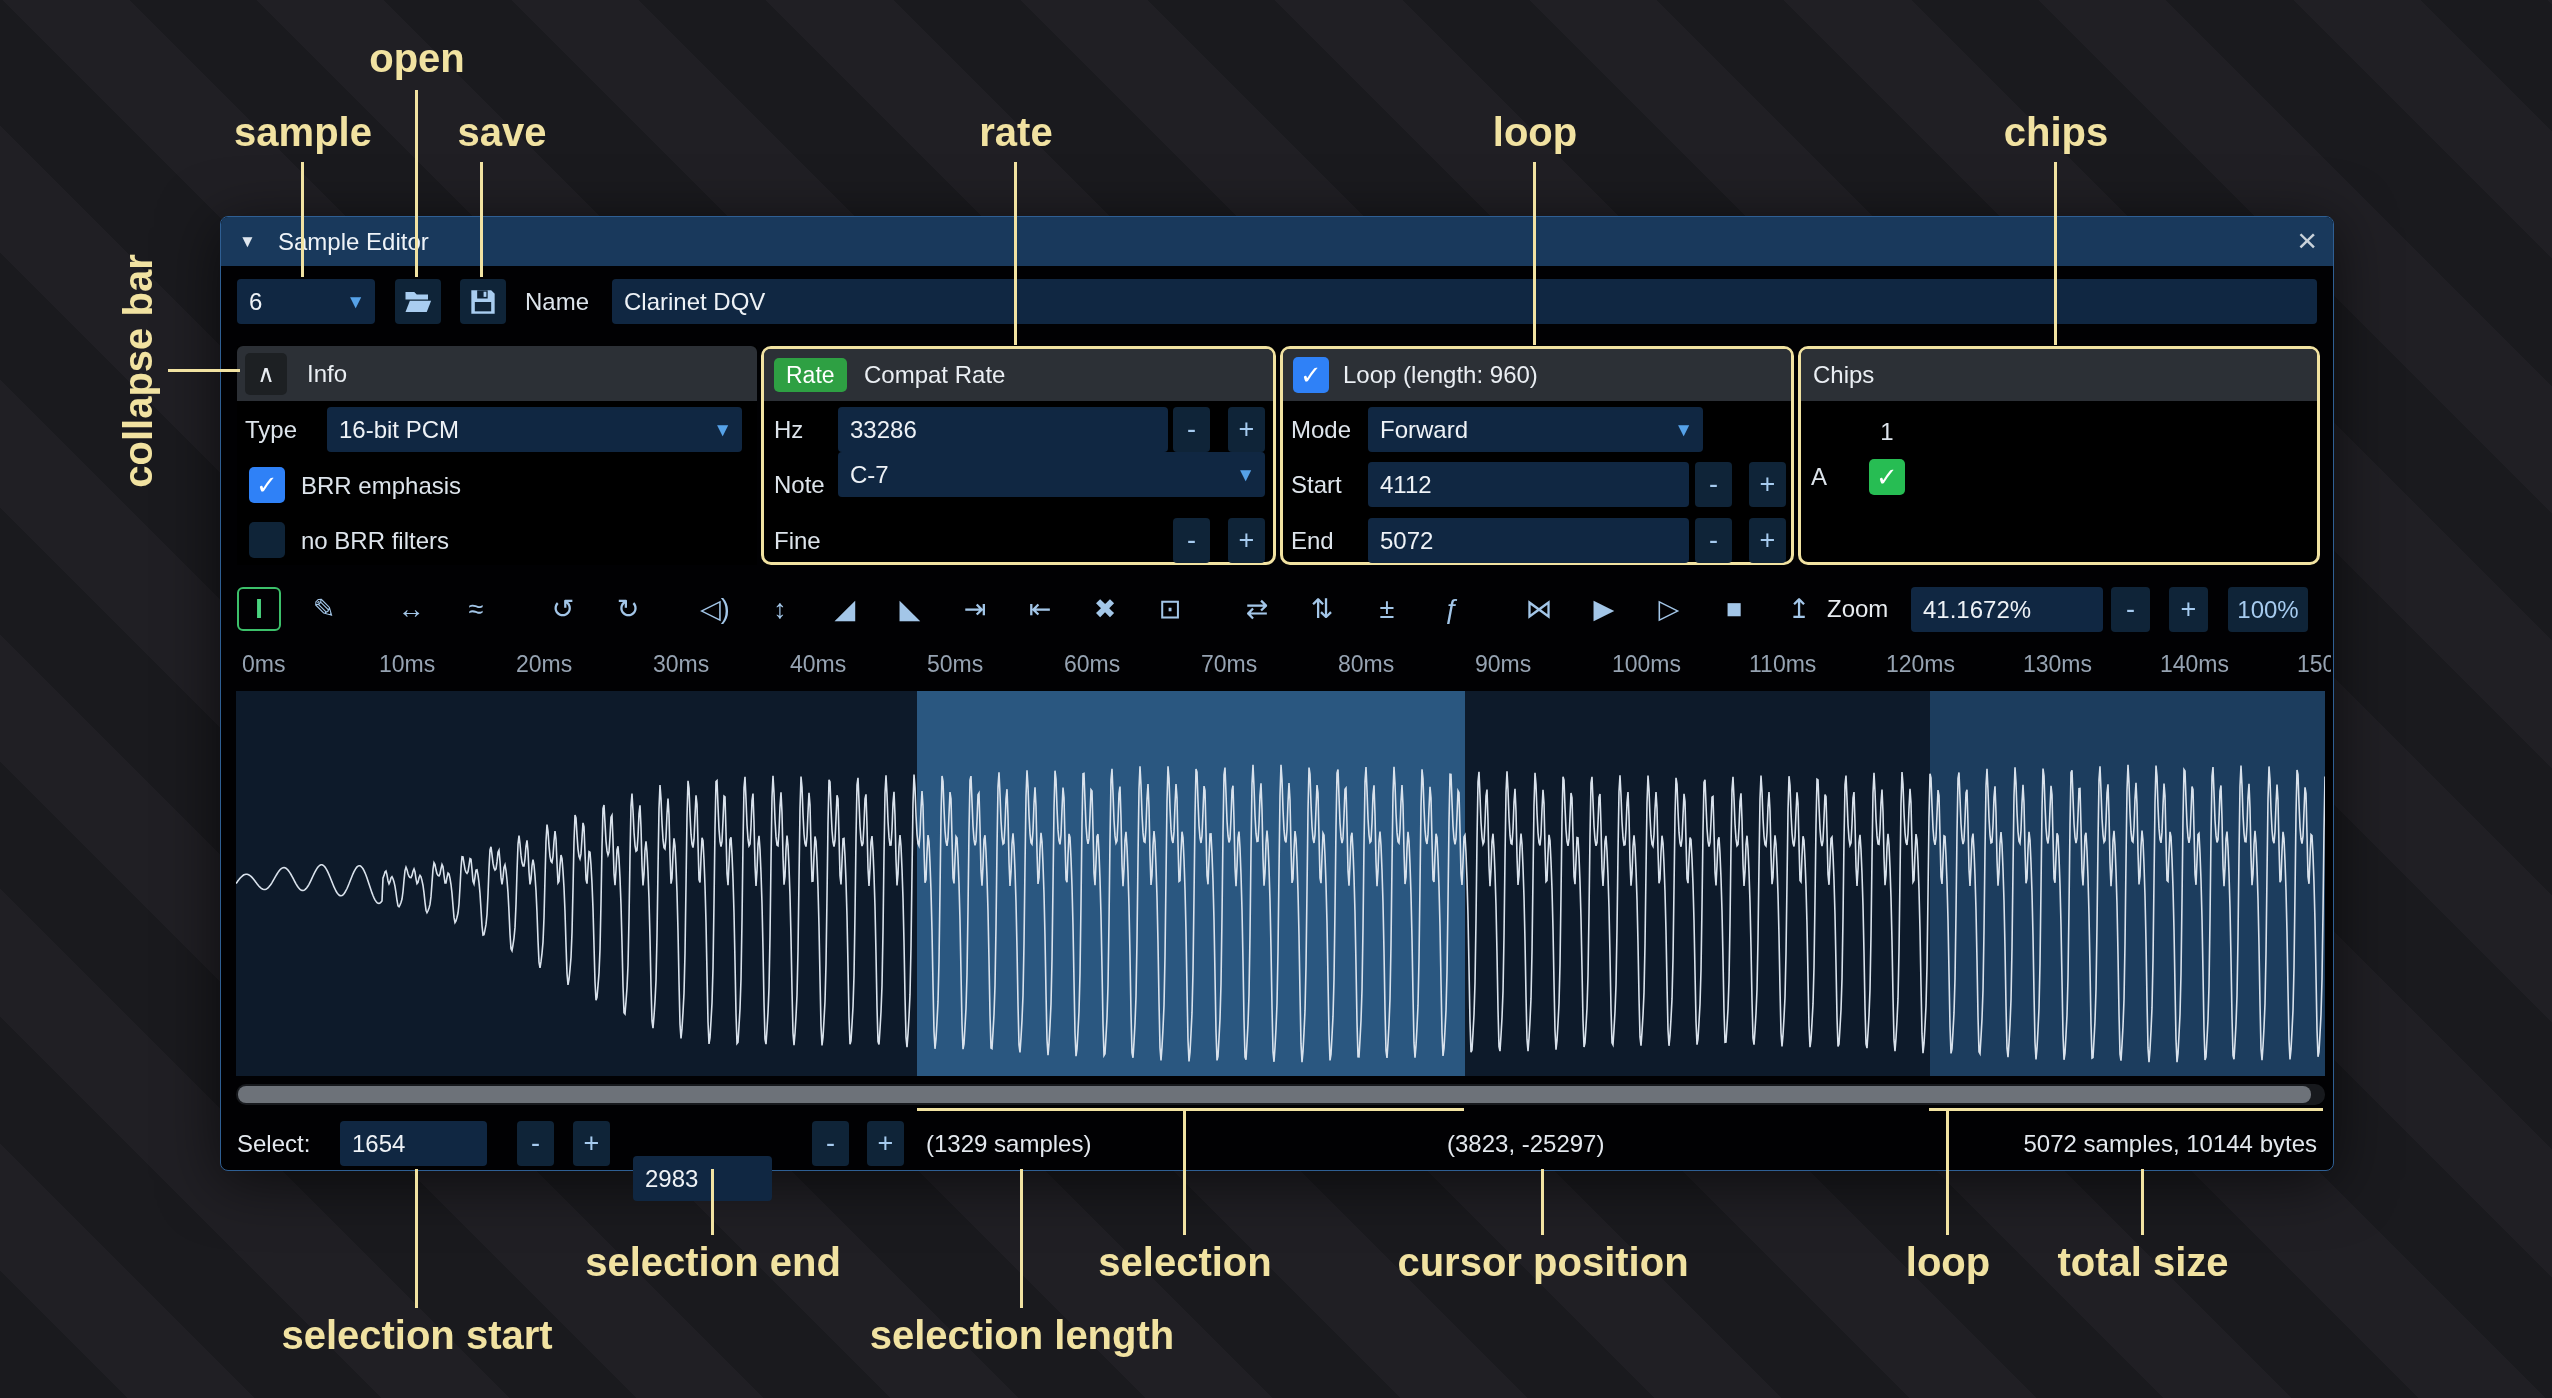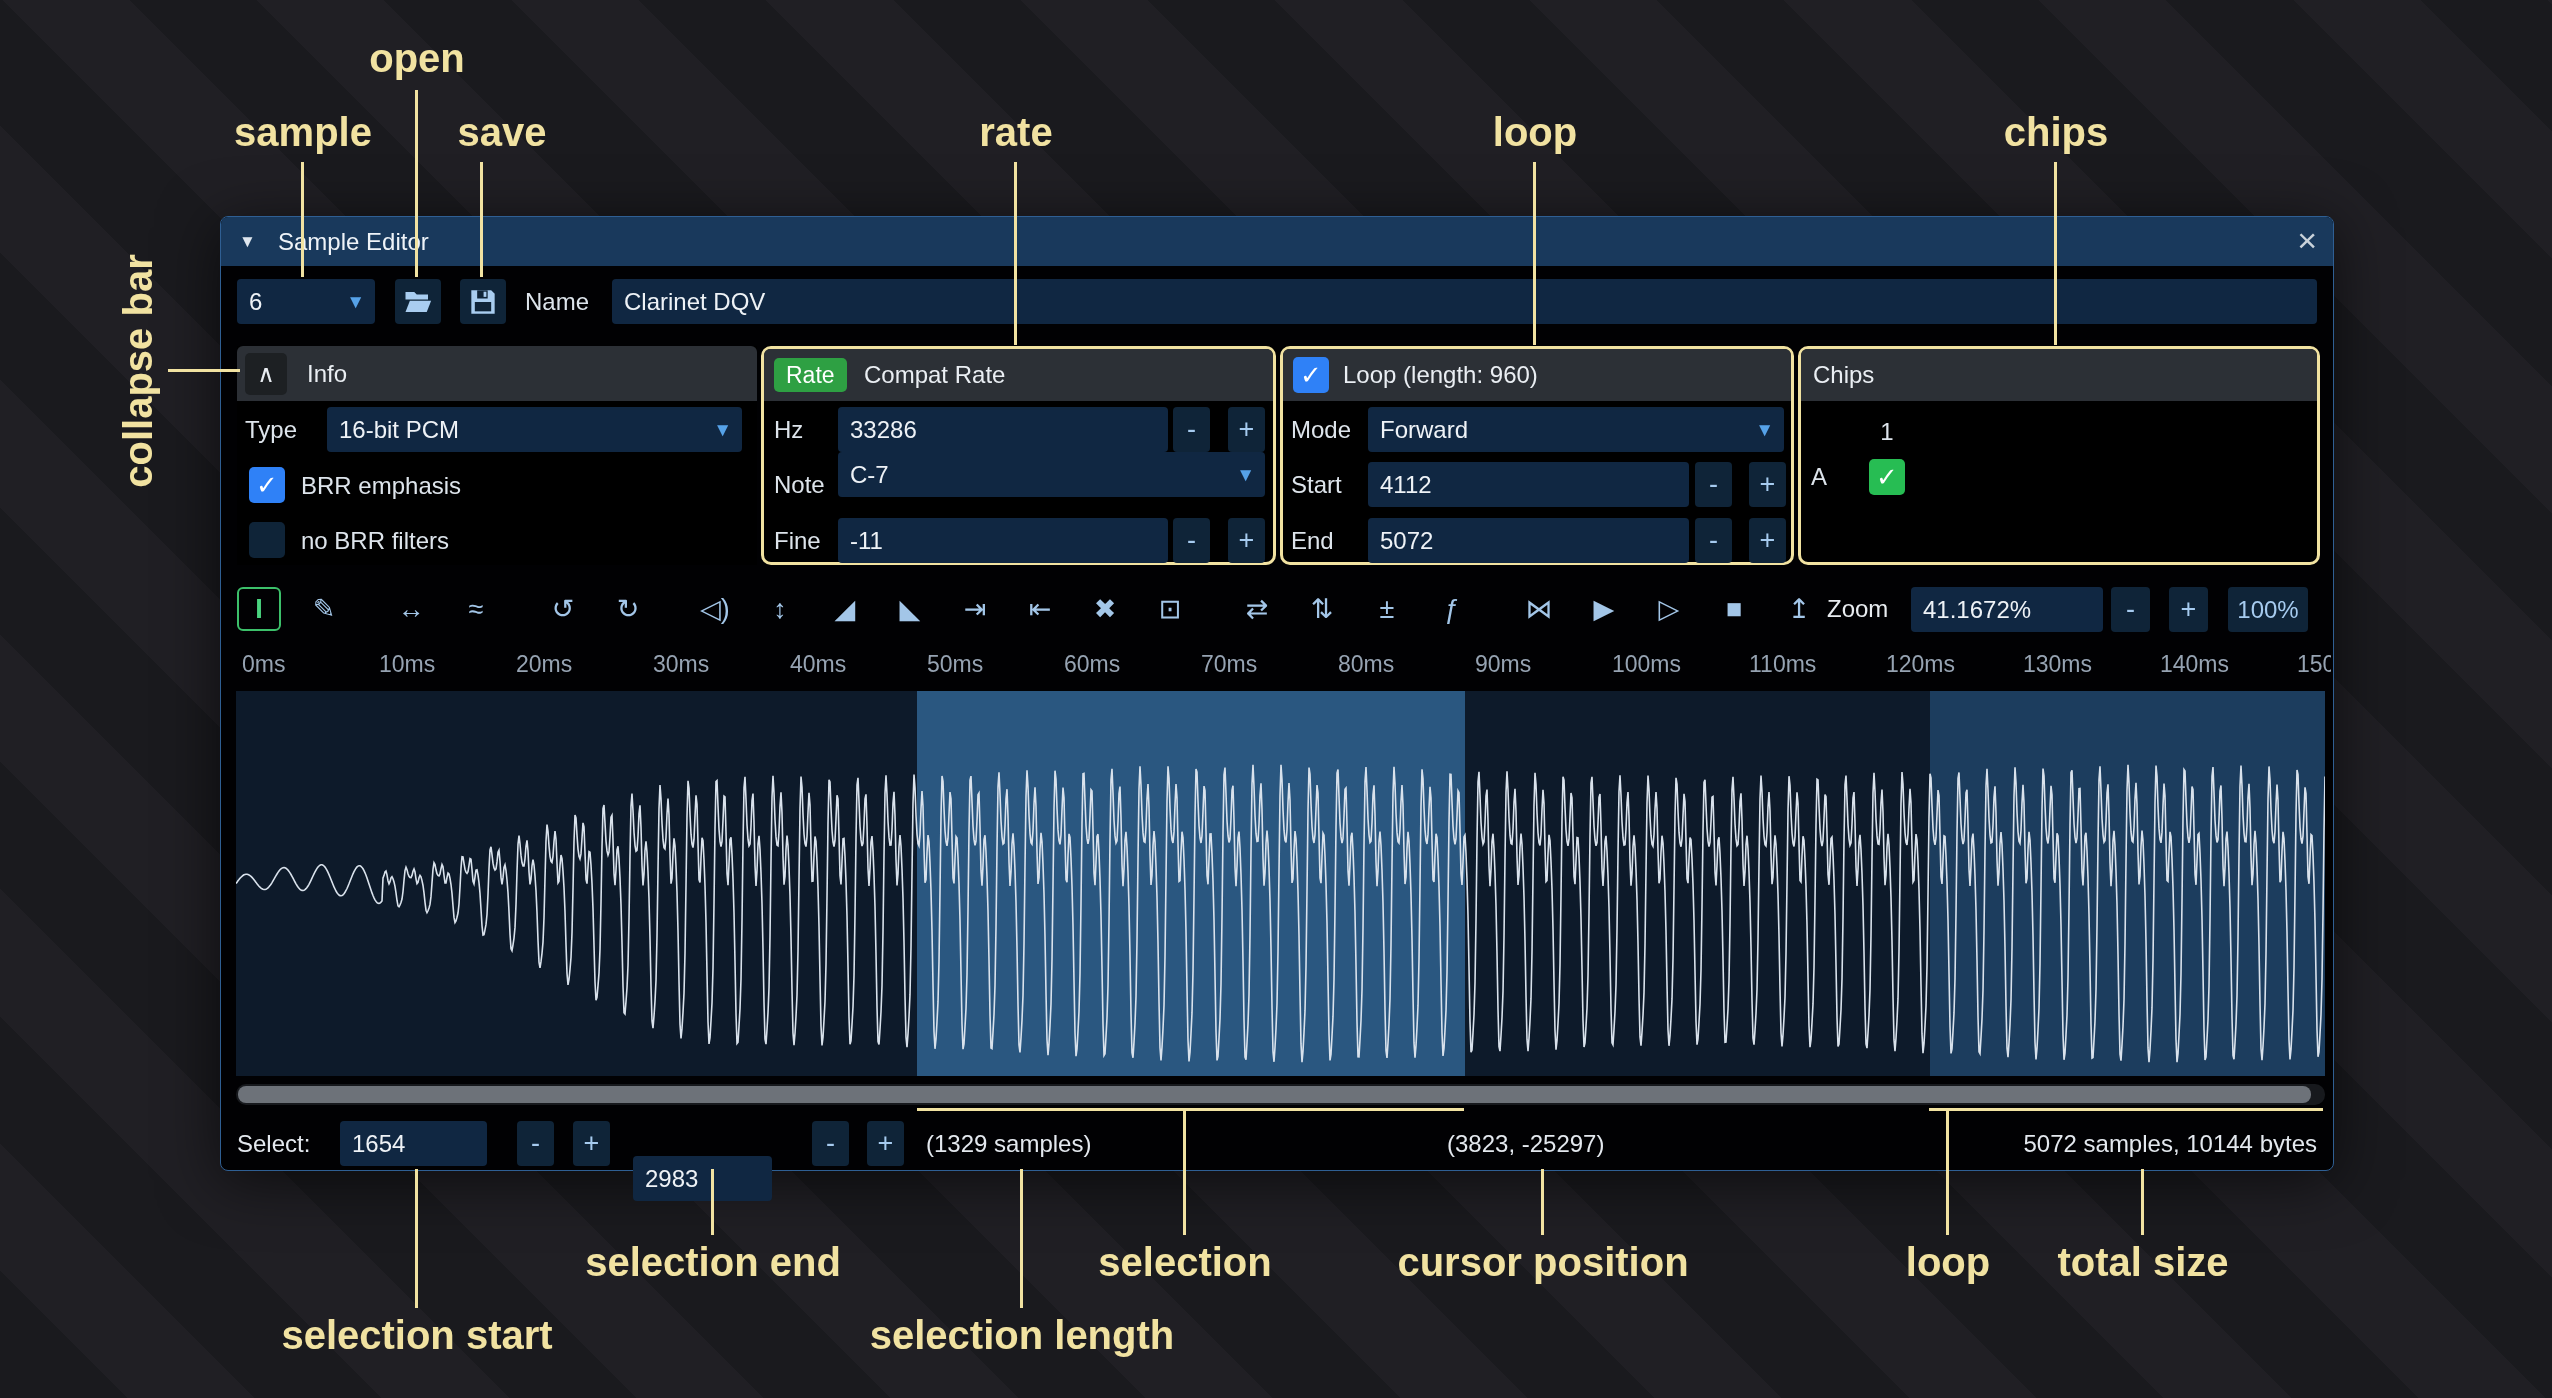--- a/index.html
+++ b/index.html
@@ -176,32 +176,31 @@
       <div class="lbl" style="left:10px;top:58px">Hz</div>
       <div class="field" style="left:74px;top:58px;width:330px">33286</div>
       <div class="sbtn" style="left:409px;top:58px">-</div>
       <div class="sbtn" style="left:464px;top:58px">+</div>
       <div class="lbl" style="left:10px;top:113px">Note</div>
       <div class="field combo" style="left:74px;top:103px;width:427px">
         <span>C-7</span>
         <span class="arr">▼</span>
       </div>
       <div class="lbl" style="left:10px;top:169px">Fine</div>
-      <div class="field" style="left:74px;top:169px;width:330px">-11</div>
       <div class="sbtn" style="left:409px;top:169px">-</div>
       <div class="sbtn" style="left:464px;top:169px">+</div>
     </div>
 
     <div class="panel outlined" style="left:1059px;width:514px">
       <div class="phead">
         <div class="cb on" style="left:10px;top:8px">✓</div>
         <span class="ptxt" style="left:60px">Loop (length: 960)</span>
       </div>
       <div class="lbl" style="left:8px;top:58px">Mode</div>
-      <div class="field combo" style="left:85px;top:58px;width:416px">
+      <div class="field combo" style="left:85px;top:58px;width:335px">
         <span>Forward</span>
         <span class="arr">▼</span>
       </div>
       <div class="lbl" style="left:8px;top:113px">Start</div>
       <div class="field" style="left:85px;top:113px;width:321px">4112</div>
       <div class="sbtn" style="left:412px;top:113px">-</div>
       <div class="sbtn" style="left:466px;top:113px">+</div>
       <div class="lbl" style="left:8px;top:169px">End</div>
       <div class="field" style="left:85px;top:169px;width:321px">5072</div>
       <div class="sbtn" style="left:412px;top:169px">-</div>

